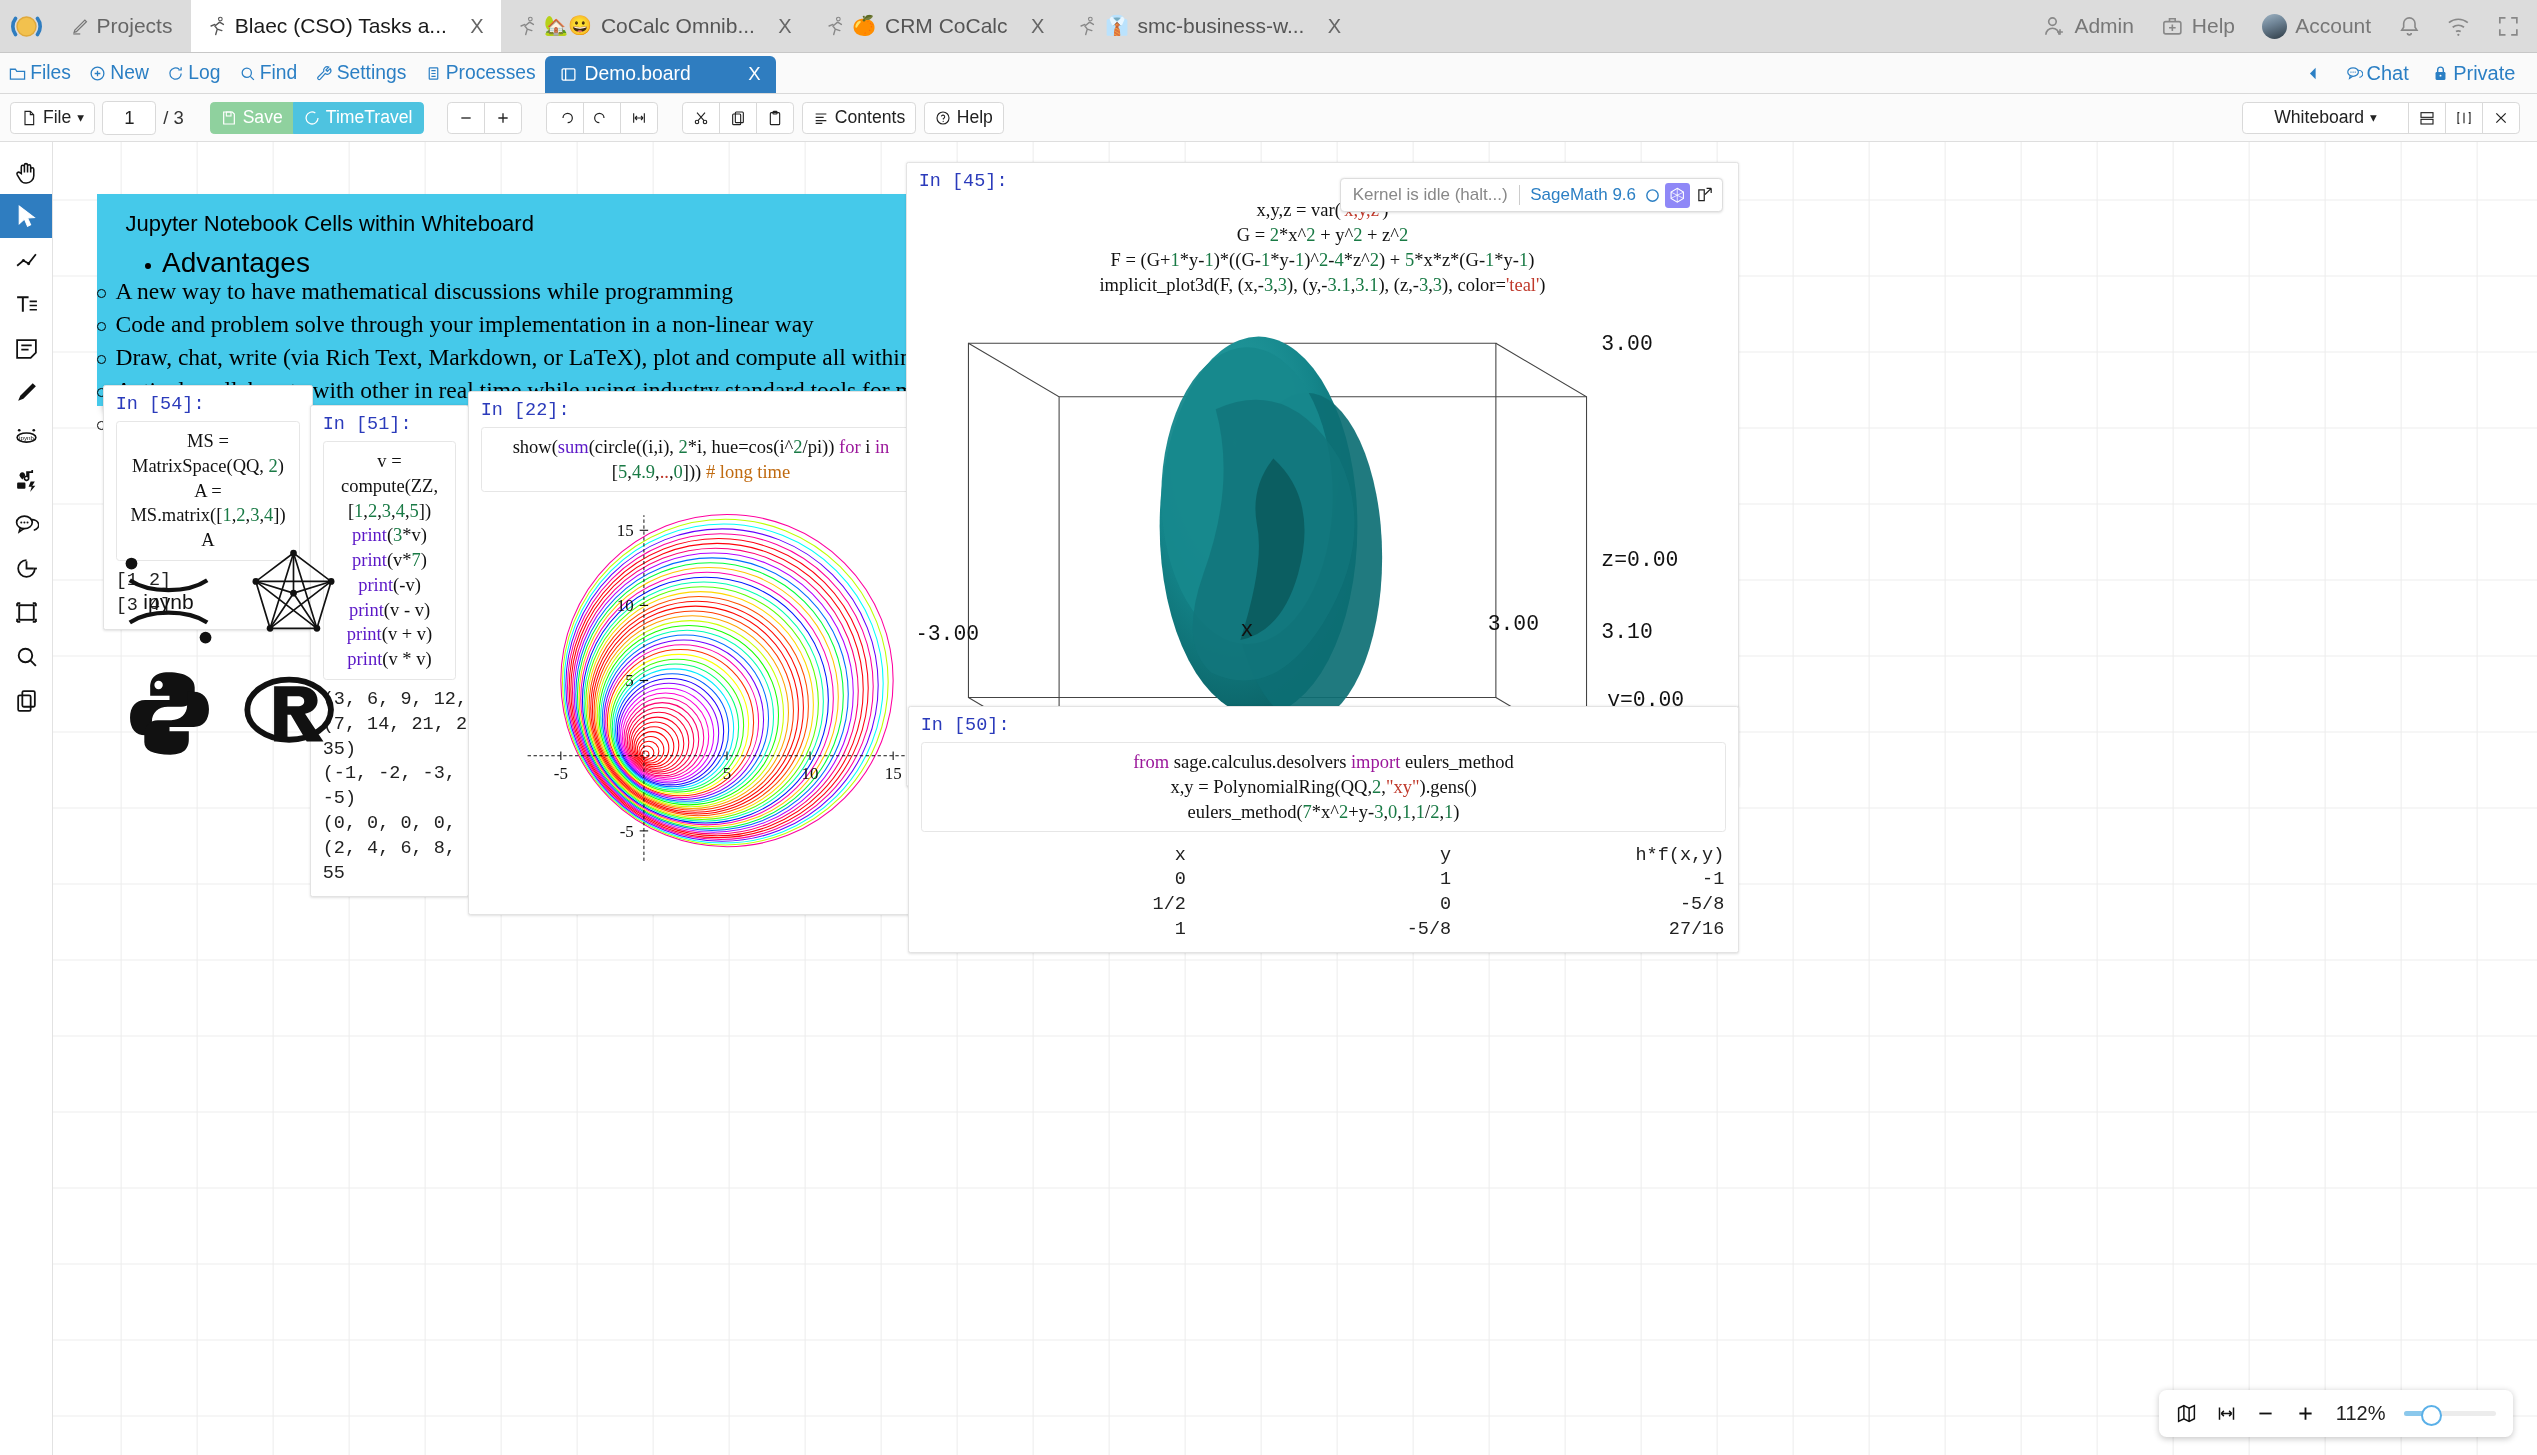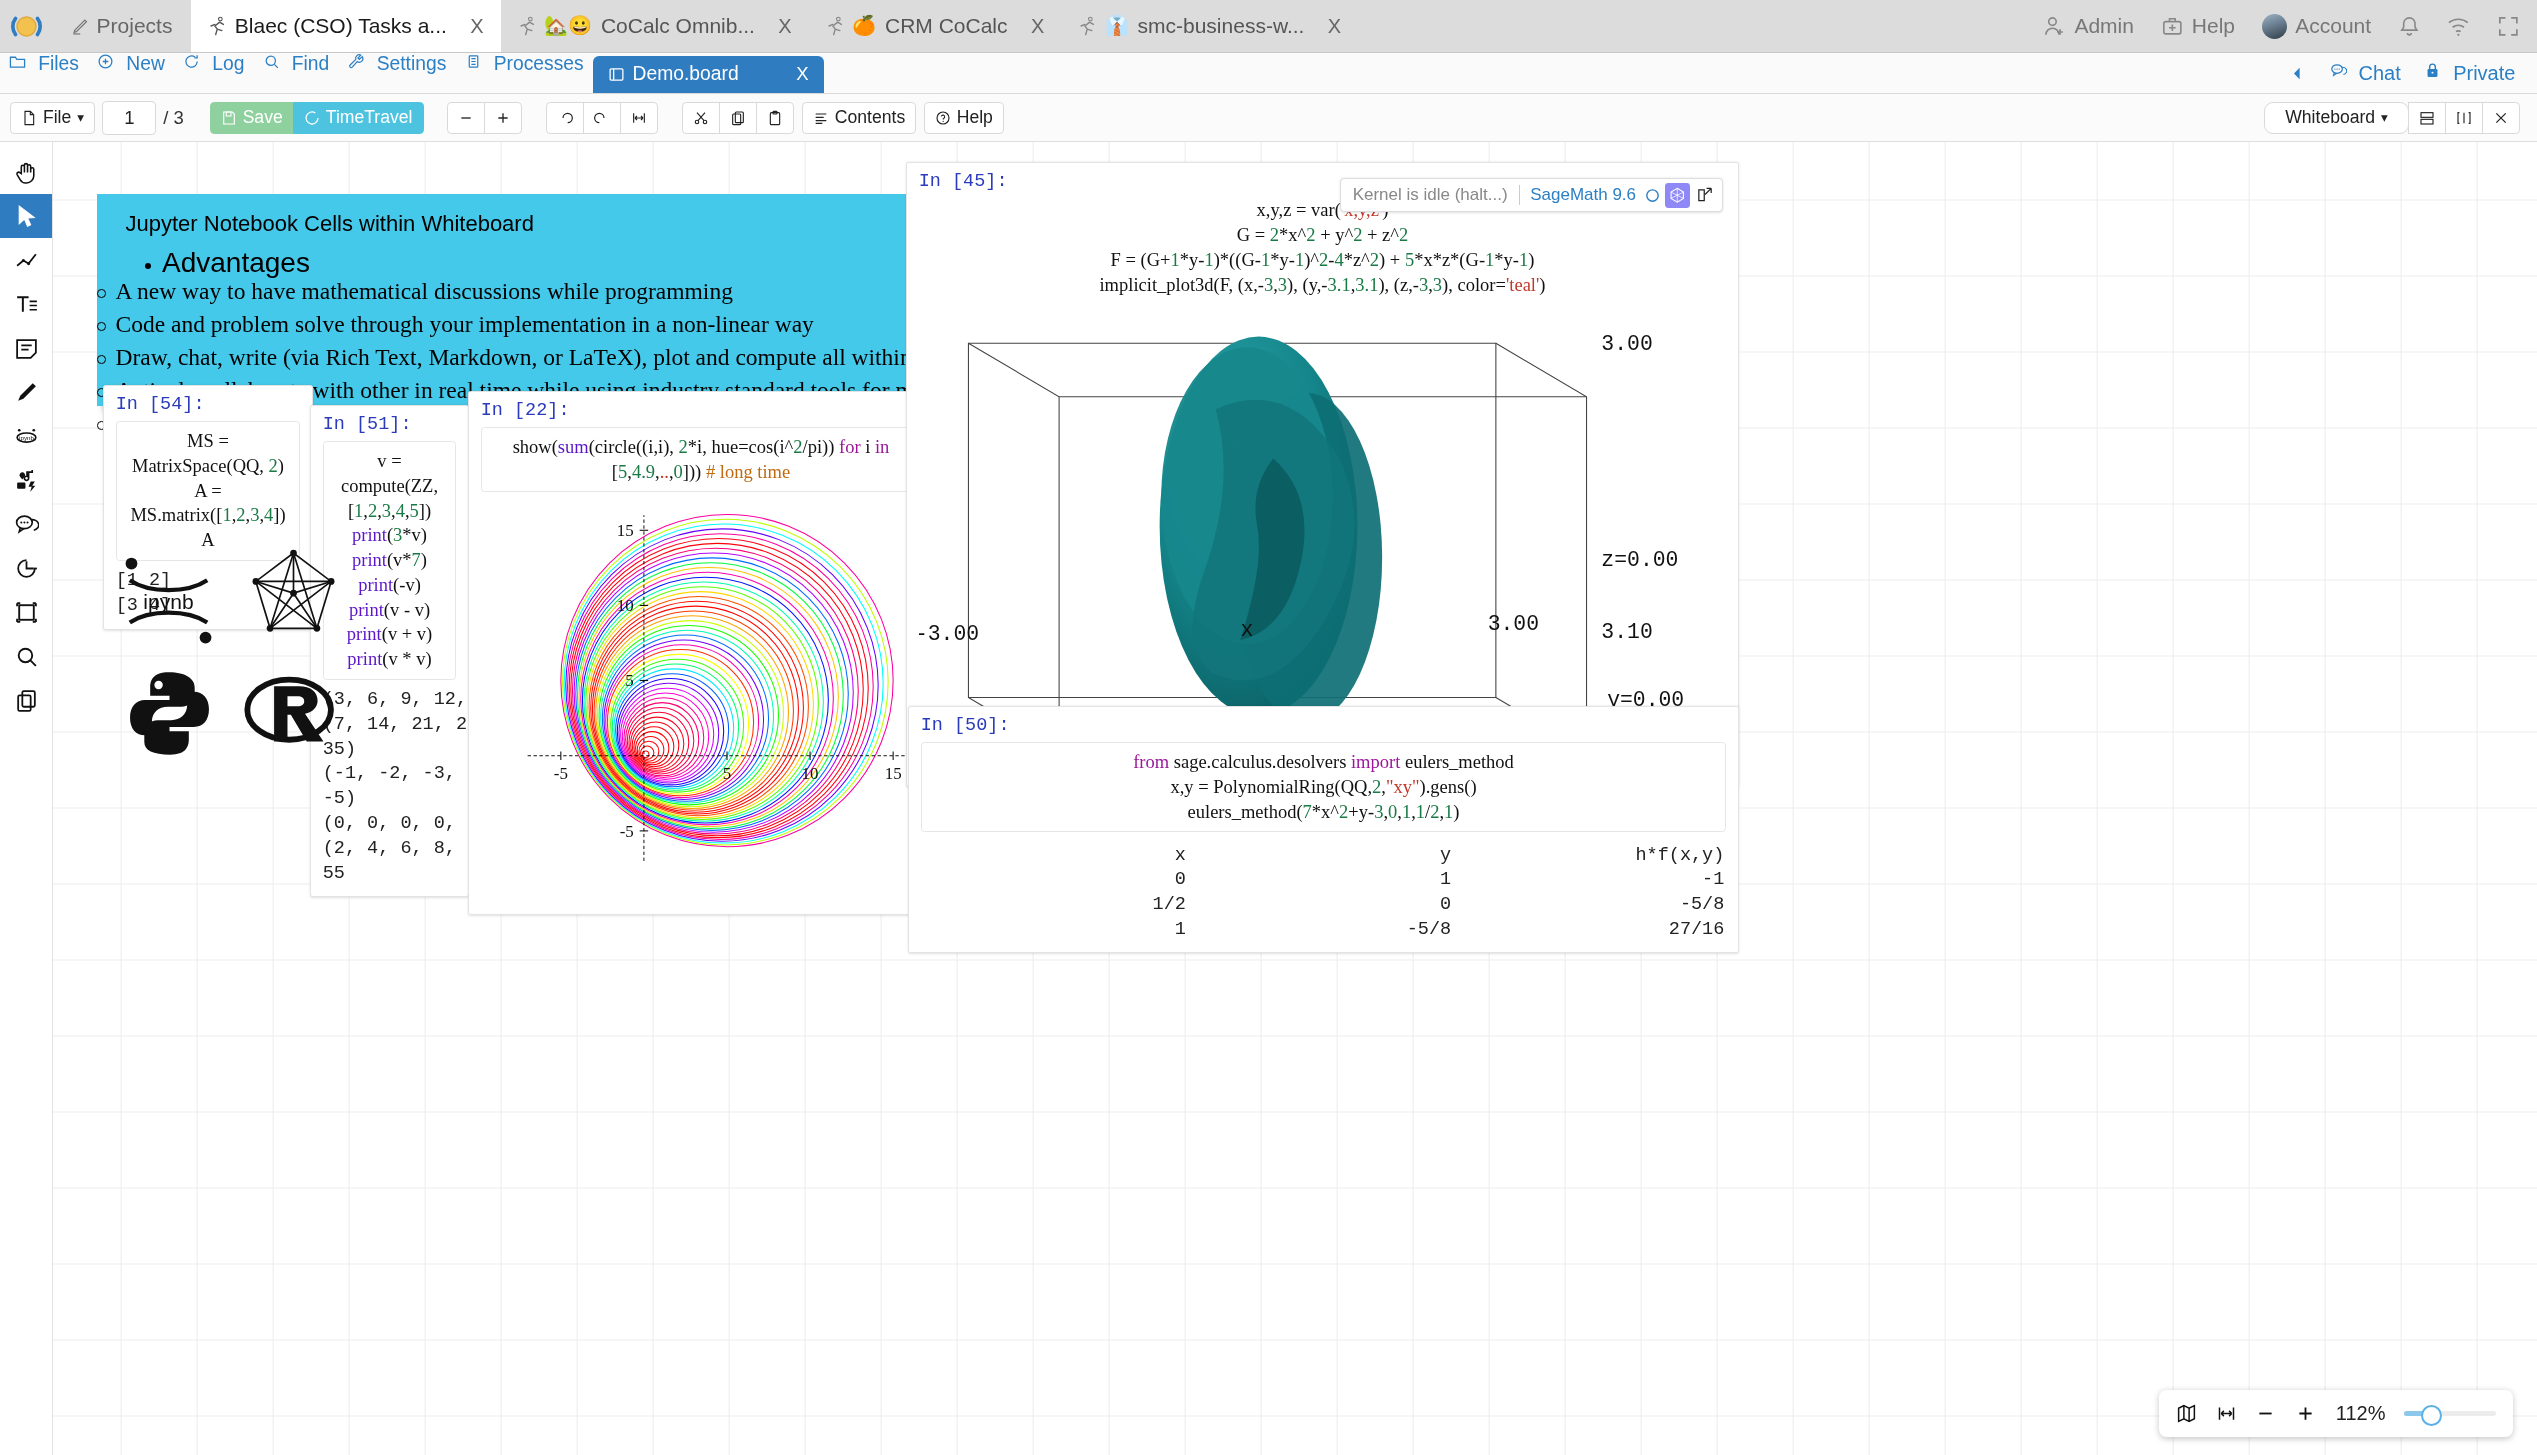--- a/index.html
+++ b/index.html
@@ -25,21 +25,21 @@
   .emoji{font-size:19.3px;line-height:1;}
   .spacer{flex:1 1 auto;}
   .acct-item{display:flex;align-items:center;gap:8.4px;padding:0 13.4px;font-size:21px;color:#777;cursor:pointer;white-space:nowrap;}
   .acct-item svg{width:22.7px;height:22.7px;}
   .avatar{width:25px;height:25px;border-radius:50%;background:
       linear-gradient(160deg,#9fb4c4 0%,#6f8496 40%,#2d3a44 100%);
       display:inline-block;flex:0 0 auto;}
 
   
   .projbar{height:40px;background:#fafafa;display:flex;align-items:stretch;flex:0 0 40px;border-bottom:0.8px solid #d9d9d9;}
-  .pnav{display:flex;align-items:flex-start;gap:12px;padding:0 9.2px;font-size:19.3px;color:#2b7fc4;cursor:pointer;white-space:nowrap;}
+  .pnav{display:flex;align-items:center;gap:4px;padding:0 9.2px;font-size:19.3px;color:#2b7fc4;cursor:pointer;white-space:nowrap;}
   .pnav svg{width:17px;height:17px;}
   .board-tab{display:flex;align-items:center;gap:7.6px;padding:0 15px;background:#2f7dc0;color:#fff;font-size:19.3px;cursor:pointer;white-space:nowrap;
              border-top-left-radius:5.9px;border-top-right-radius:5.9px;margin-top:2.5px;}
   .board-tab .xclose{margin-left:50px;font-size:18.5px;}
   .pright{display:flex;align-items:center;gap:5px;padding-right:13.4px;}
   .pright .pnav{font-size:20px;}
   .divider-v{width:0.8px;background:#d6d6d6;margin:6.7px 8.4px;}
 
   
   .toolbar{height:47px;background:#fbfbfb;display:flex;align-items:center;flex:0 0 47px;border-bottom:0.8px solid #dedede;padding:0 10px;gap:0;}
@@ -428,21 +428,21 @@
         <path d="M9.5 9.5 a2.6 2.6 0 1 1 3 3.3 v1.5" fill="none" stroke="#222" stroke-width="1.6"></path>
         <circle cx="12.3" cy="17" r="1" fill="#222"></circle>
         </svg>
       <span>Help</span>
     </div>
 
     <div class="spacer"></div>
     <div class="divider-v"></div>
 
     <div class="grp">
-      <div class="tbtn" style="padding:0 20px;border-radius:9px;">
+      <div class="tbtn" style="padding:0 31px;">
         <span>Whiteboard</span>
         <span style="font-size:13.4px;">▾</span>
       </div>
       <div class="tbtn">
         <svg viewBox="0 0 24 24">
           <rect x="3" y="4" width="18" height="7" fill="none" stroke="#222" stroke-width="1.7"></rect>
           <rect x="3" y="14" width="18" height="7" fill="none" stroke="#222" stroke-width="1.7"></rect>
           </svg>
       </div>
       <div class="tbtn">

